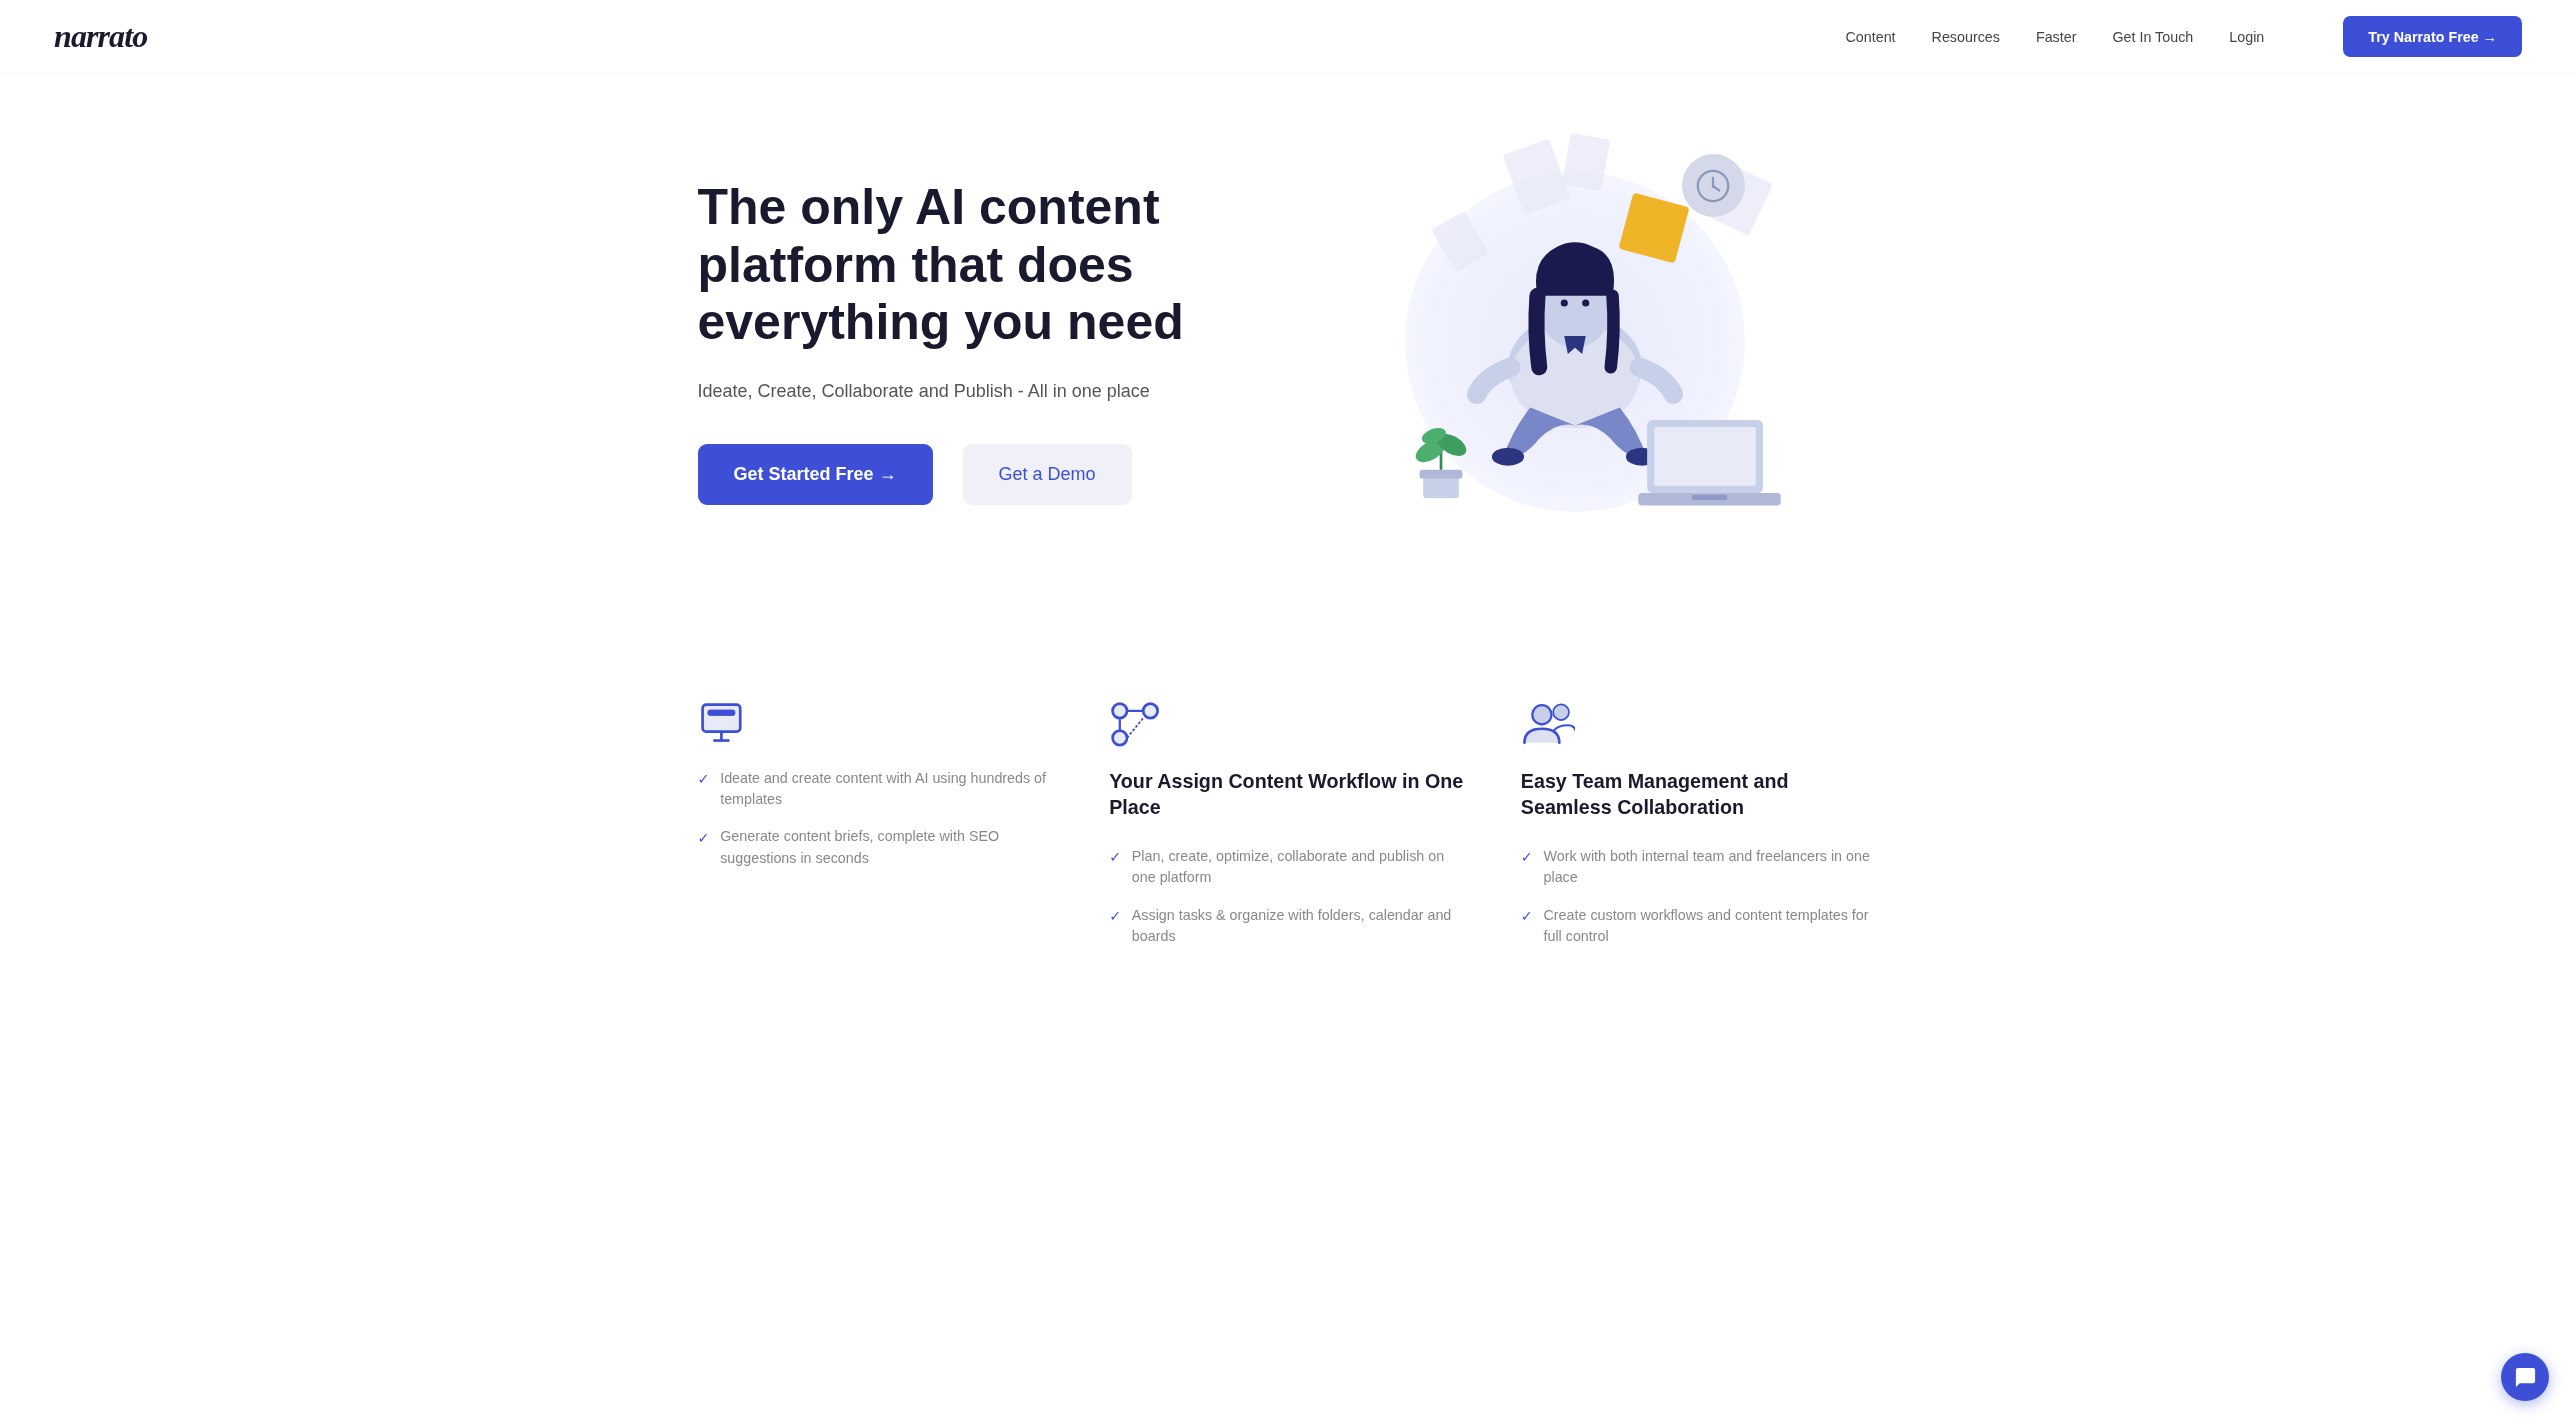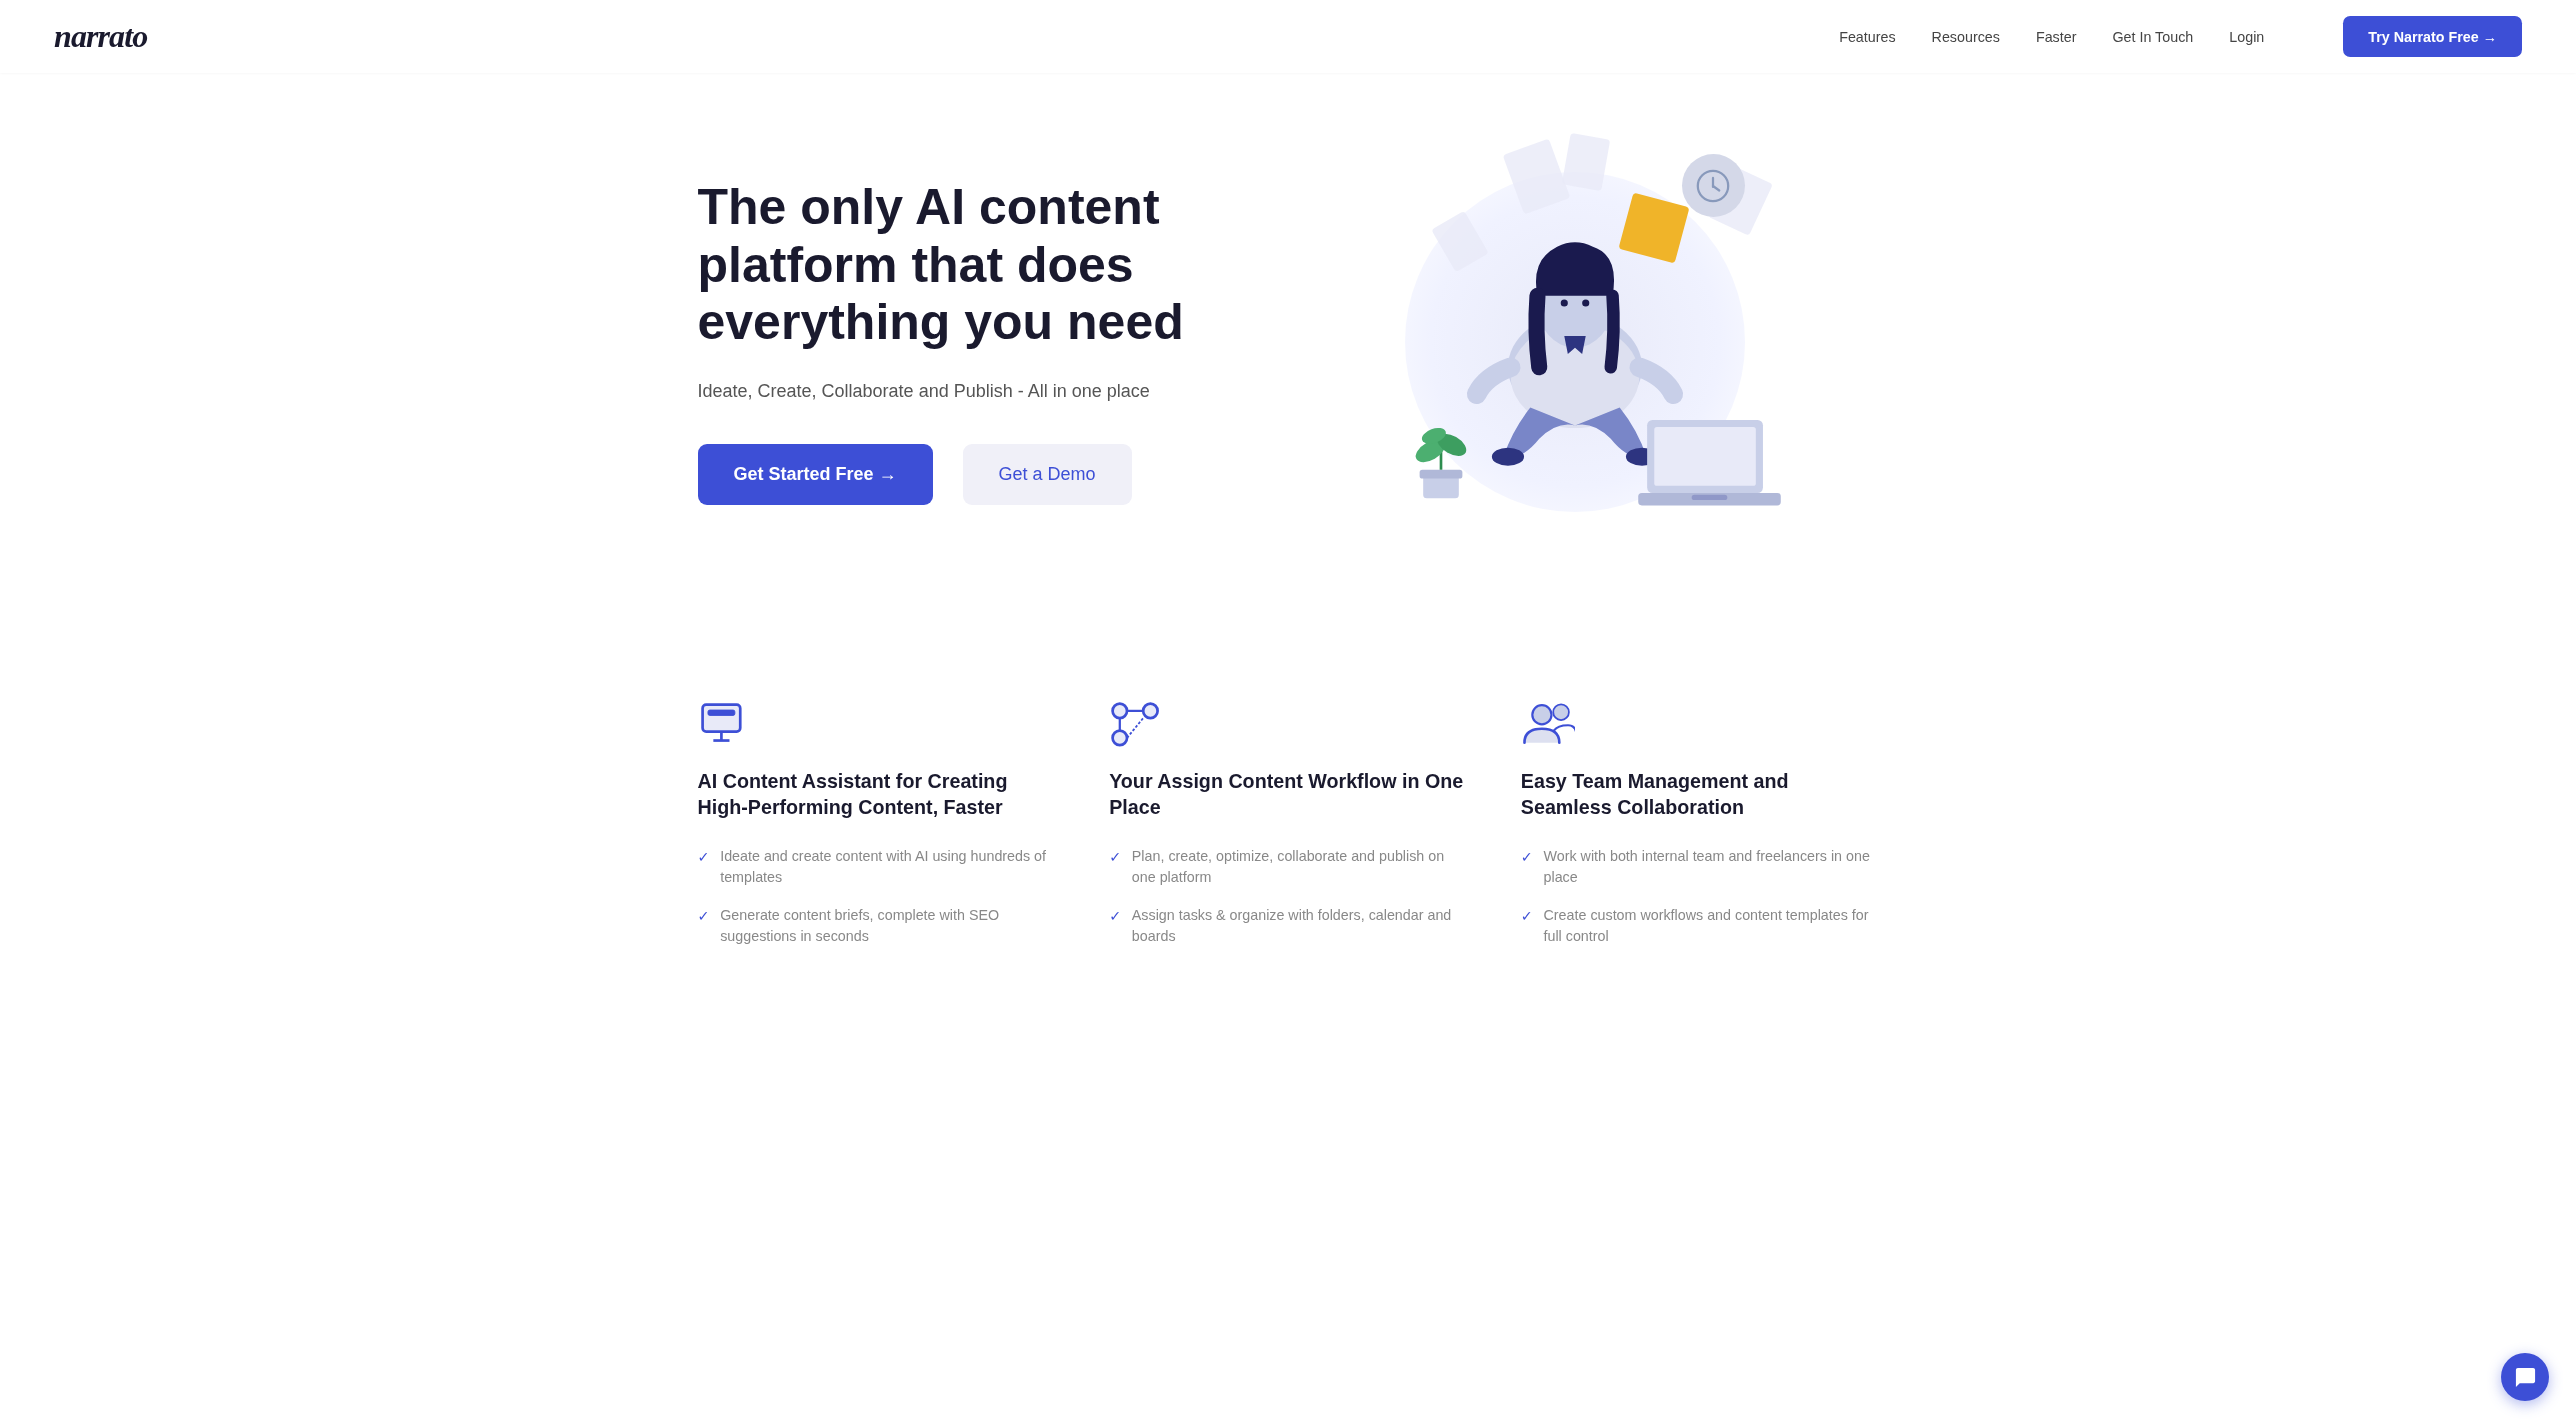--- a/index.html
+++ b/index.html
@@ -136,21 +136,21 @@
     .icon-monitor svg { fill: none; stroke: #3d4fd6; }
     .icon-workflow svg { fill: none; stroke: #3d4fd6; }
     .icon-team svg { fill: none; stroke: #3d4fd6; }
   </style>
 </head>
 <body>
 
 <nav>
   <span class="logo">narrato</span>
   <div class="nav-links">
-    <button class="nav-link">Features</button>
+    <button class="nav-link">Content</button>
     <button class="nav-link">Resources</button>
     <button class="nav-link">Faster</button>
     <button class="nav-link">Get In Touch</button>
     <button class="nav-link">Login</button>
     <button class="nav-cta">Try Narrato Free →</button>
   </div>
 </nav>
 
 <section class="hero">
   <div class="hero-left">
@@ -240,21 +240,20 @@
 
   <div class="feature-card">
     <div class="feature-icon icon-monitor">
       <svg width="52" height="45" viewBox="0 0 58 50" xmlns="http://www.w3.org/2000/svg">
         <rect x="4" y="4" width="42" height="30" rx="4" stroke="#3d4fd6" stroke-width="3" fill="#e8eaf8"></rect>
         <rect x="10" y="10" width="30" height="6" rx="2" fill="#3d4fd6"></rect>
         <line x1="25" y1="34" x2="25" y2="44" stroke="#3d4fd6" stroke-width="3"></line>
         <line x1="16" y1="44" x2="34" y2="44" stroke="#3d4fd6" stroke-width="3"></line>
       </svg>
     </div>
-    <h3 class="feature-title">AI Content Assistant for Creating High-Performing Content, Faster</h3>
     <ul class="feature-list">
       <li>
         <span class="check-icon">✓</span>
         <span>Ideate and create content with AI using hundreds of templates</span>
       </li>
       <li>
         <span class="check-icon">✓</span>
         <span>Generate content briefs, complete with SEO suggestions in seconds</span>
       </li>
     </ul>

